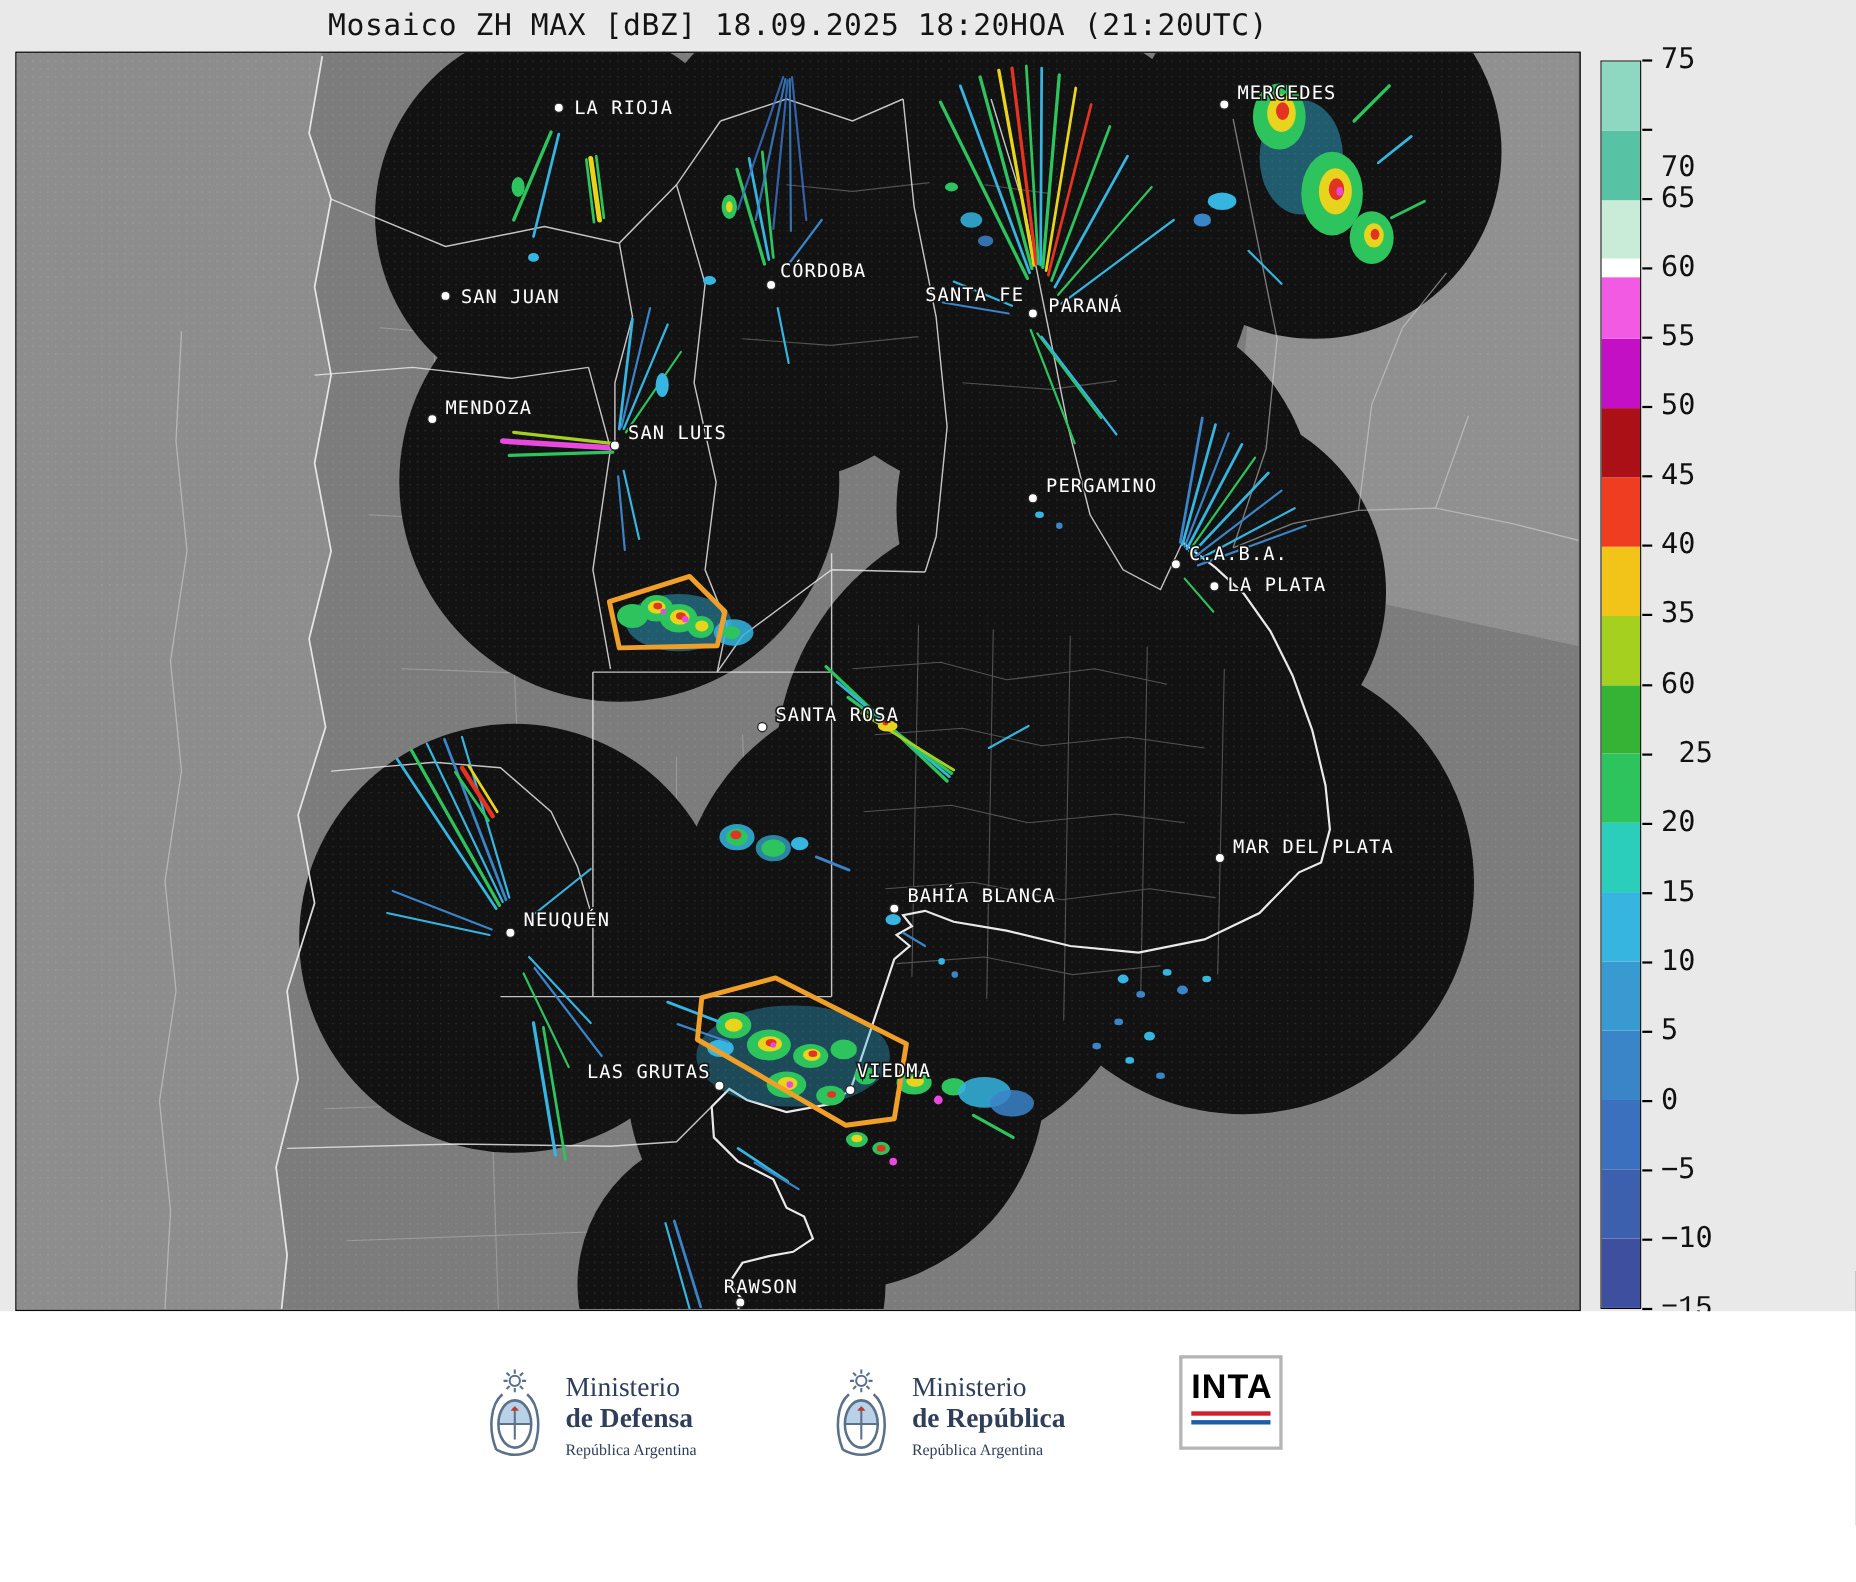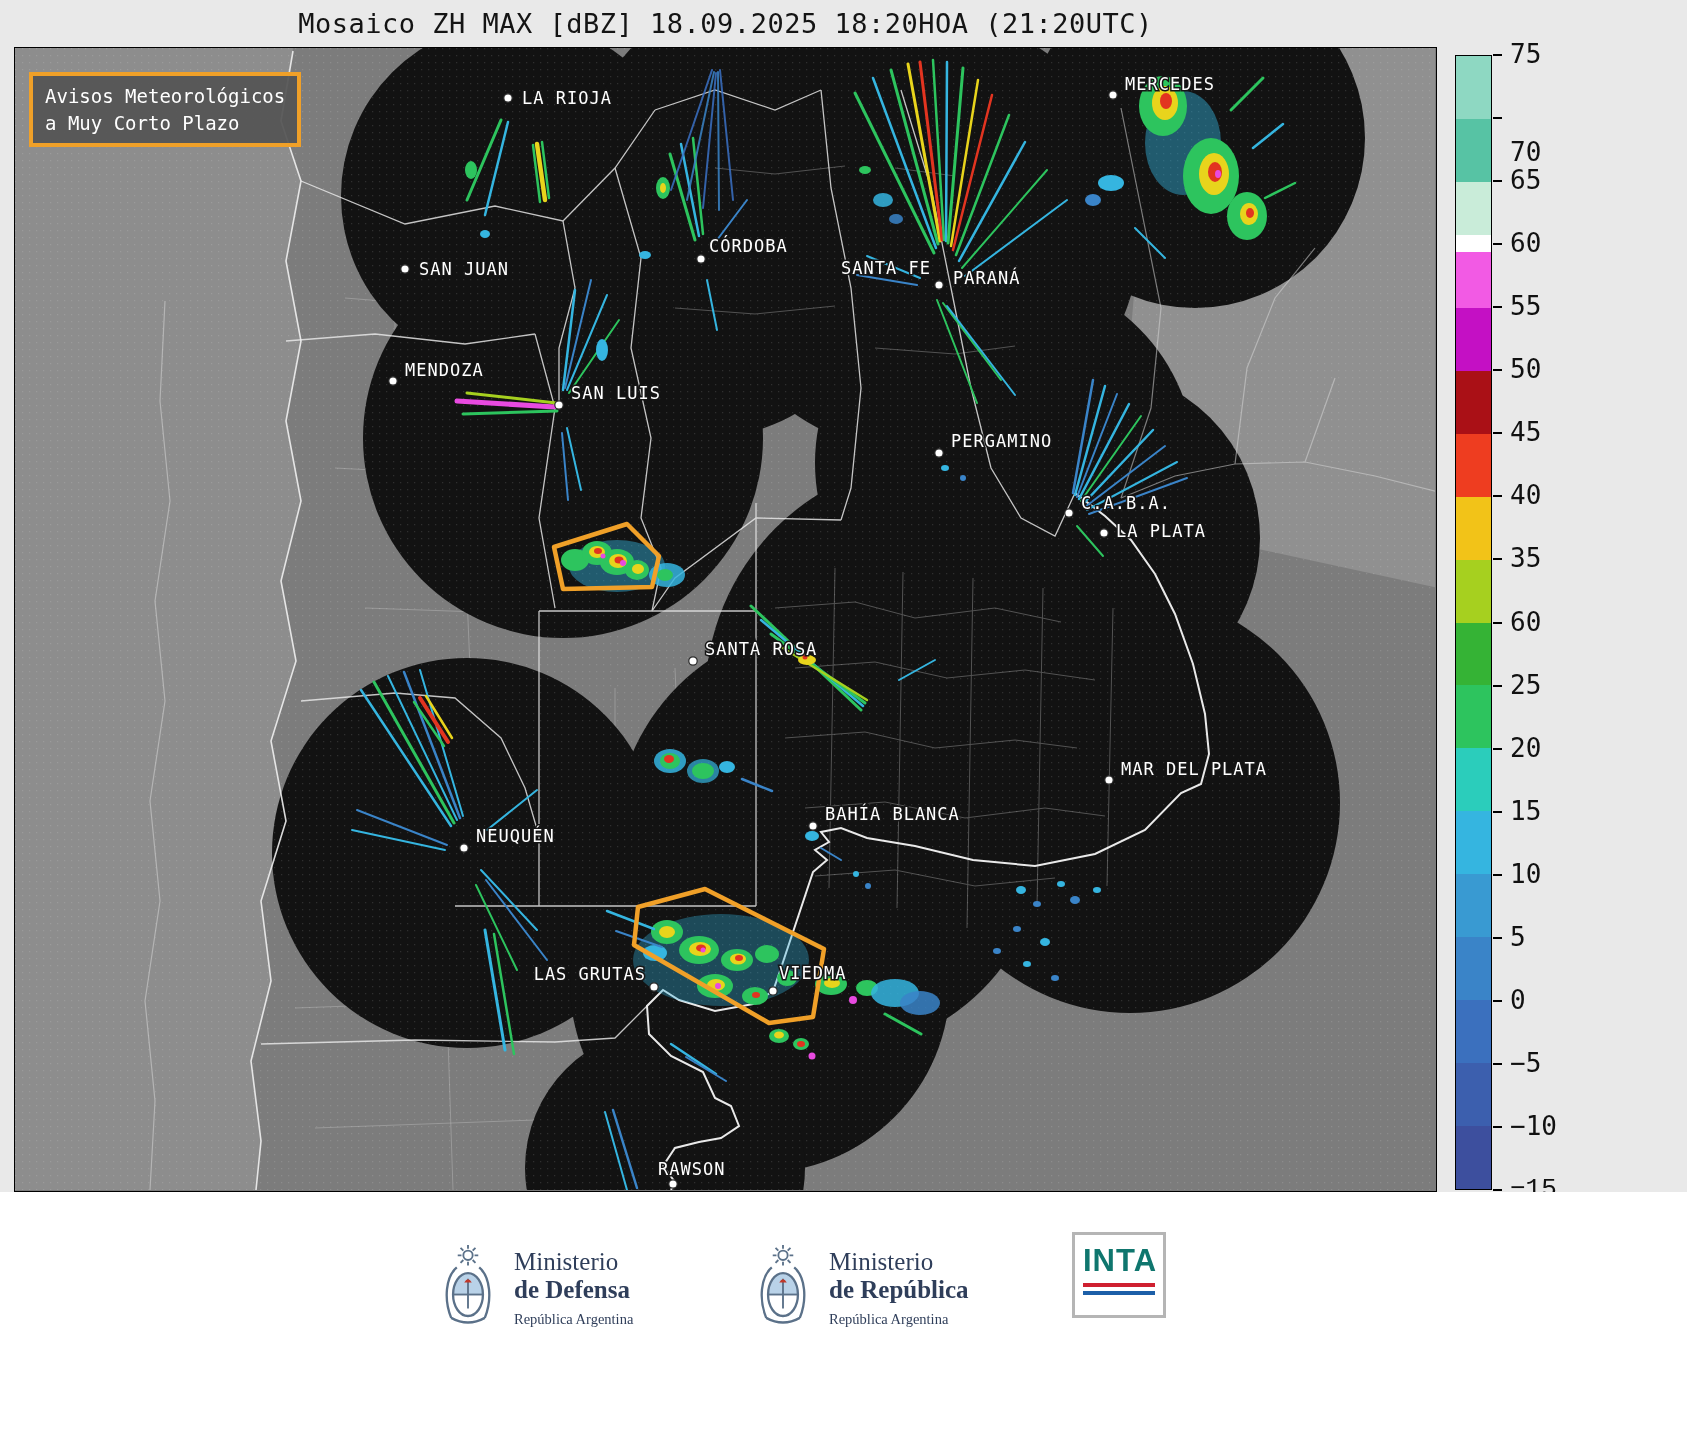--- a/index.html
+++ b/index.html
@@ -33,21 +33,21 @@
   
   .footer{position:absolute;left:0;top:1192px;width:1687px;height:246px;background:#fff}
   .logo-block{position:absolute;display:flex;align-items:center;gap:18px}
   .smn-text .big{font:500 27px "Liberation Sans",sans-serif;color:#474747;line-height:1.12}
   .smn-text .small{font:16px "Liberation Sans",sans-serif;color:#666;margin-top:4px}
   .min-text .l1{font:25px "Liberation Serif",serif;color:#2f3e5a}
   .min-text .l2{font:700 25px "Liberation Serif",serif;color:#2f3e5a}
   .min-text .l3{font:14.5px "Liberation Serif",serif;color:#2f3e5a;margin-top:7px}
   .inta{position:absolute;left:1072px;top:40px;width:94px;height:86px;border:3px solid #b5b5b5;
         background:#fff;box-sizing:border-box;padding:8px 8px 6px}
-  .inta-text{font:800 31px "Liberation Sans",sans-serif;color:#0f766e;letter-spacing:1px}
+  .inta-text{font:800 31px "Liberation Sans",sans-serif;color:#000000;letter-spacing:1px}
   .inta-bar{height:4px;margin-top:4px}
   .inta-bar.red{background:#cf2030;width:72px}
   .inta-bar.blue{background:#1c5fa8;width:72px}
 </style>
 </head>
 <body>
 
 <div class="title">Mosaico ZH MAX [dBZ] 18.09.2025 18:20HOA (21:20UTC)</div>
 
 <div class="map-frame">
@@ -389,24 +389,20 @@
         <text x="461" y="794" text-anchor="start" class="city-label">NEUQUÉN</text>
         <circle cx="639" cy="939" r="4.2" class="city-dot"></circle>
         <text x="631" y="932" text-anchor="end" class="city-label">LAS GRUTAS</text>
         <circle cx="758" cy="943" r="4.2" class="city-dot"></circle>
         <text x="764" y="931" text-anchor="start" class="city-label">VIEDMA</text>
         <circle cx="658" cy="1136" r="4.2" class="city-dot"></circle>
         <text x="643" y="1127" text-anchor="start" class="city-label">RAWSON</text>
       </g>
   </svg>
 
-  <div class="warning-box">
-    <div>Avisos Meteorológicos</div>
-    <div>a Muy Corto Plazo</div>
-  </div>
 </div>
 
 <div class="colorbar">
   <div class="cb-strip" id="cb-strip">
       <div class="cb-seg" style="bottom: 0%; height: 5.55556%; background: rgb(61, 79, 158);"></div>
       <div class="cb-seg" style="bottom: 5.55556%; height: 5.55556%; background: rgb(60, 95, 174);"></div>
       <div class="cb-seg" style="bottom: 11.1111%; height: 5.55556%; background: rgb(59, 112, 190);"></div>
       <div class="cb-seg" style="bottom: 16.6667%; height: 5.55556%; background: rgb(58, 132, 200);"></div>
       <div class="cb-seg" style="bottom: 22.2222%; height: 5.55556%; background: rgb(57, 154, 210);"></div>
       <div class="cb-seg" style="bottom: 27.7778%; height: 5.55556%; background: rgb(53, 181, 224);"></div>
@@ -439,21 +435,21 @@
       <div class="cb-label" style="top: 27.7778%;">50</div>
       <div class="cb-tick" style="top: 33.3333%;"></div>
       <div class="cb-label" style="top: 33.3333%;">45</div>
       <div class="cb-tick" style="top: 38.8889%;"></div>
       <div class="cb-label" style="top: 38.8889%;">40</div>
       <div class="cb-tick" style="top: 44.4444%;"></div>
       <div class="cb-label" style="top: 44.4444%;">35</div>
       <div class="cb-tick" style="top: 50%;"></div>
       <div class="cb-label" style="top: 50%;">60</div>
       <div class="cb-tick" style="top: 55.5556%;"></div>
-      <div class="cb-label" style="top: 55.5556%;">25</div>
+      <div class="cb-label" style="top: 55.5556%; margin-left: 16px;">25</div>
       <div class="cb-tick" style="top: 61.1111%;"></div>
       <div class="cb-label" style="top: 61.1111%;">20</div>
       <div class="cb-tick" style="top: 66.6667%;"></div>
       <div class="cb-label" style="top: 66.6667%;">15</div>
       <div class="cb-tick" style="top: 72.2222%;"></div>
       <div class="cb-label" style="top: 72.2222%;">10</div>
       <div class="cb-tick" style="top: 77.7778%;"></div>
       <div class="cb-label" style="top: 77.7778%;">5</div>
       <div class="cb-tick" style="top: 83.3333%;"></div>
       <div class="cb-label" style="top: 83.3333%;">0</div>

